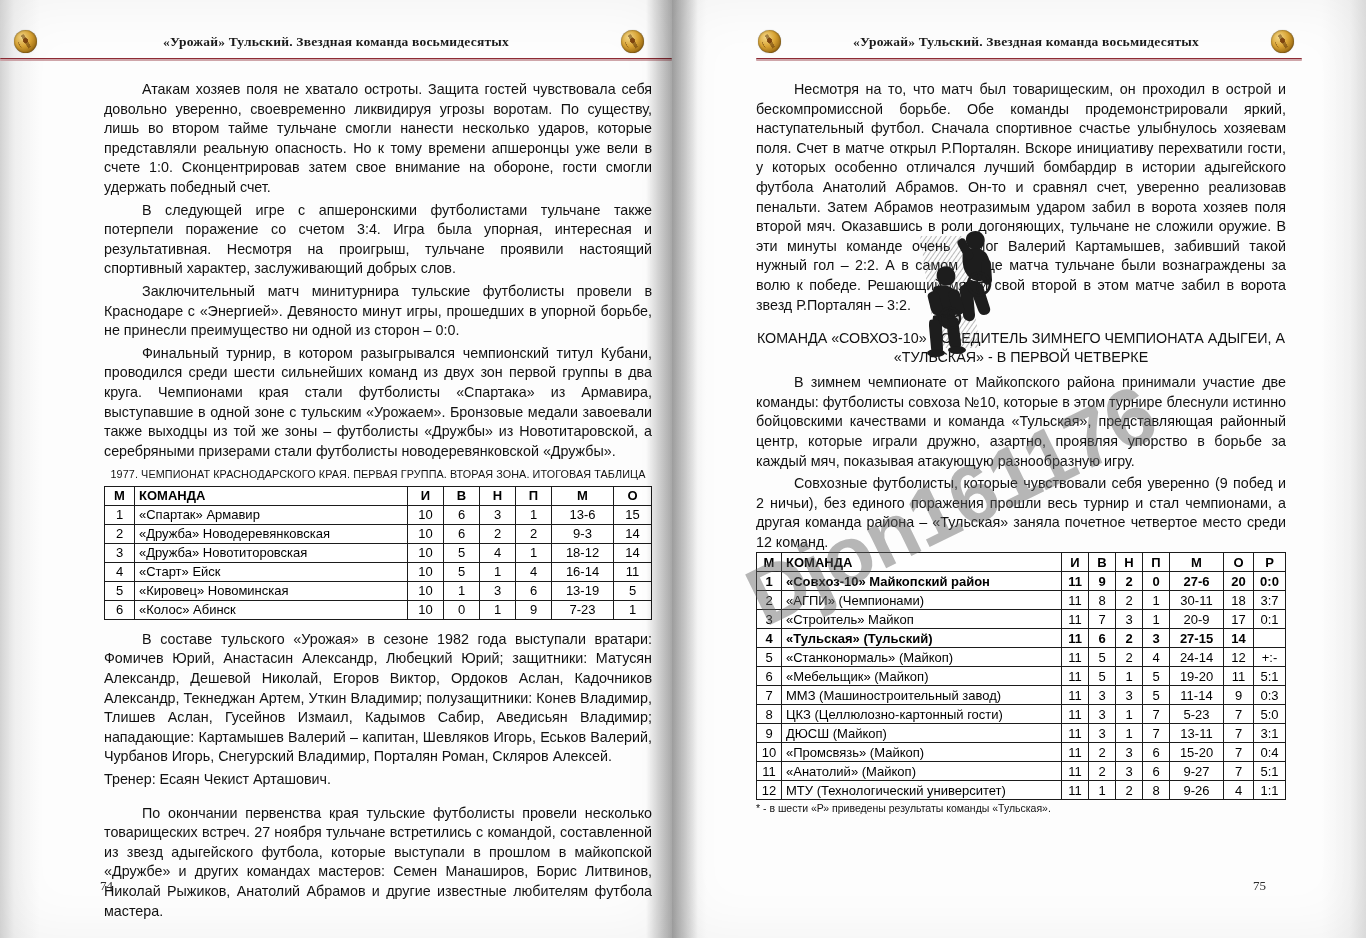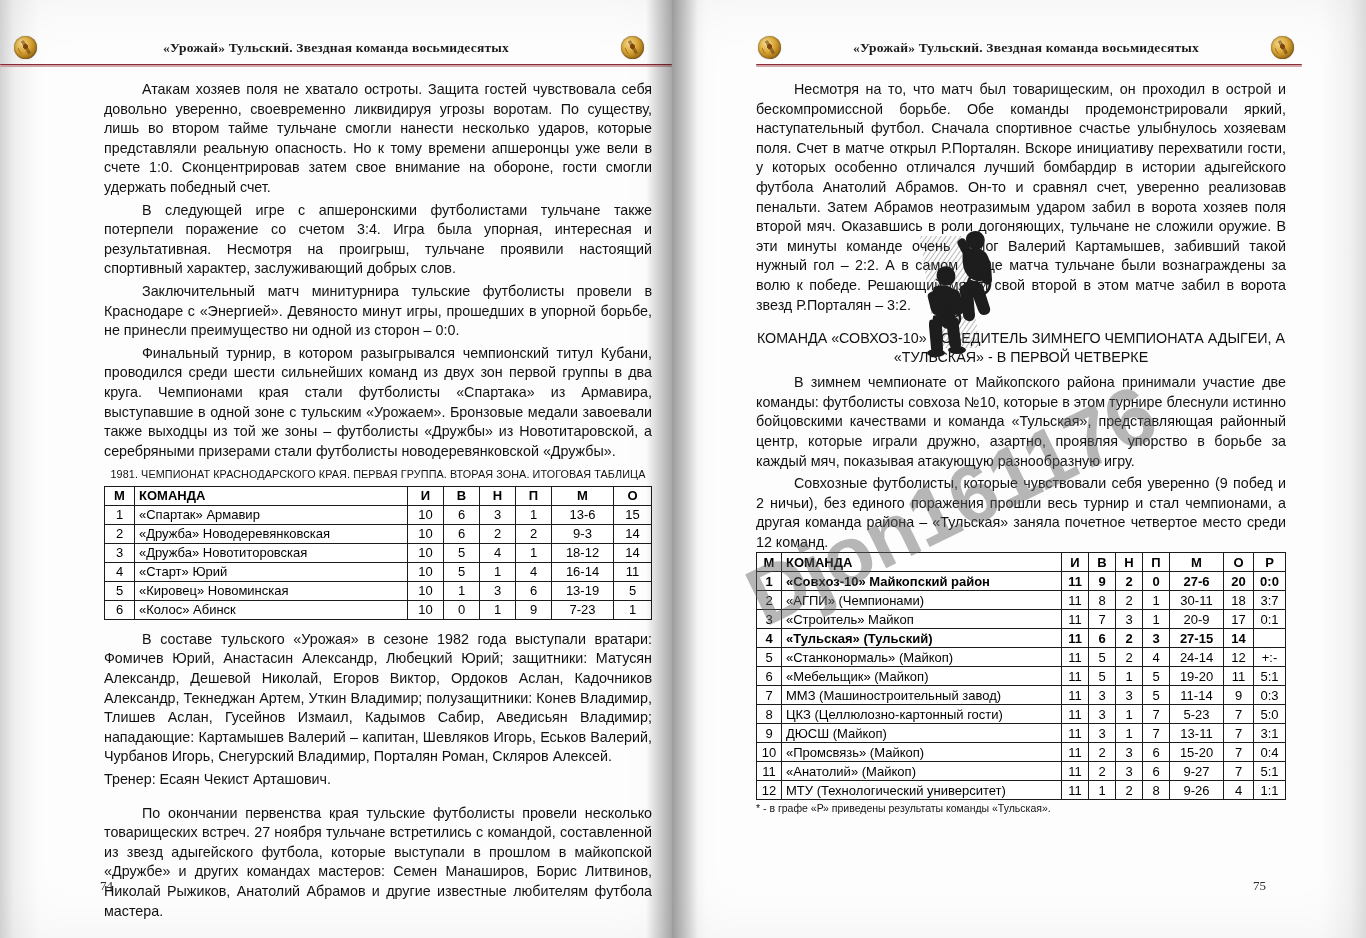--- a/index.html
+++ b/index.html
@@ -21,21 +21,21 @@
   .page-left  { width:672px; height:938px;
       background:linear-gradient(to right,#d8d8d8 0px,#f2f2f2 14px,#fdfdfd 40px,#fdfdfd 96%,#efefef 100%); }
   .page-right { width:694px; height:938px;
       background:linear-gradient(to left,#e2e2e2 0px,#f4f4f4 16px,#fdfdfd 44px,#fdfdfd 95%,#e6e6e6 100%); }
   .gutter-shadow-l { position:absolute; top:0; right:0; width:26px; height:100%;
       background:linear-gradient(to right, rgba(0,0,0,0) 0%, rgba(0,0,0,.28) 100%); pointer-events:none; }
   .gutter-shadow-r { position:absolute; top:0; left:0; width:26px; height:100%;
       background:linear-gradient(to left, rgba(0,0,0,0) 0%, rgba(0,0,0,.30) 100%); pointer-events:none; }
 
   
-  .runhead { position:absolute; left:0; right:0; top:40px; height:36px; }
+  .runhead { position:absolute; left:0; right:0; top:34px; height:36px; }
   .runhead .title {
     position:absolute; left:0; right:0; top:0; text-align:center;
     font-family:"Liberation Serif", serif; font-weight:bold;
     font-size:13.5px; color:#1a1a1a; letter-spacing:.2px;
   }
   .runhead .rule {
     position:absolute; left:0; right:0; top:24px; height:3px;
     background:linear-gradient(to bottom,#8d2b34 0 1px,#cfa6aa 1px 3px);
     border-radius:1px;
   }
@@ -129,21 +129,21 @@
       <div class="rule"></div>
     </div>
 
     <div class="col" style="left:104px; top:80px; width:548px;">
 
       <p class="body">Атакам хозяев поля не хватало остроты. Защита гостей чувствовала себя довольно уверенно, своевременно ликвидируя угрозы воротам. По существу, лишь во втором тайме тульчане смогли нанести несколько ударов, которые представляли реальную опасность. Но к тому времени апшеронцы уже вели в счете 1:0. Сконцентрировав затем свое внимание на обороне, гости смогли удержать победный счет.</p>
       <p class="body">В следующей игре с апшеронскими футболистами тульчане также потерпели поражение со счетом 3:4. Игра была упорная, интересная и результативная. Несмотря на проигрыш, тульчане проявили настоящий спортивный характер, заслуживающий добрых слов.</p>
       <p class="body">Заключительный матч минитурнира тульские футболисты провели в Краснодаре с «Энергией». Девяносто минут игры, прошедших в упорной борьбе, не принесли преимущество ни одной из сторон – 0:0.</p>
       <p class="body">Финальный турнир, в котором разыгрывался чемпионский титул Кубани, проводился среди шести сильнейших команд из двух зон первой группы в два круга. Чемпионами края стали футболисты «Спартака» из Армавира, выступавшие в одной зоне с тульским «Урожаем». Бронзовые медали завоевали также выходцы из той же зоны – футболисты «Дружбы» из Новотитаровской, а серебряными призерами стали футболисты новодеревянковской «Дружбы».</p>
 
-      <div class="tcaption">1981. ЧЕМПИОНАТ КРАСНОДАРСКОГО КРАЯ. ПЕРВАЯ ГРУППА. ВТОРАЯ ЗОНА. ИТОГОВАЯ ТАБЛИЦА</div>
+      <div class="tcaption">1977. ЧЕМПИОНАТ КРАСНОДАРСКОГО КРАЯ. ПЕРВАЯ ГРУППА. ВТОРАЯ ЗОНА. ИТОГОВАЯ ТАБЛИЦА</div>
 
       <table class="standings t1">
         <thead>
           <tr>
             <th class="num">М</th>
             <th class="team">КОМАНДА</th>
             <th class="c">И</th>
             <th class="c">В</th>
             <th class="c">Н</th>
             <th class="c">П</th>
@@ -177,21 +177,21 @@
               <td class="team">«Дружба» Новотиторовская</td>
               <td class="c">10</td>
               <td class="c">5</td>
               <td class="c">4</td>
               <td class="c">1</td>
               <td class="mv">18-12</td>
               <td class="pts">14</td>
             </tr>
             <tr>
               <td class="num">4</td>
-              <td class="team">«Старт» Юрий</td>
+              <td class="team">«Старт» Ейск</td>
               <td class="c">10</td>
               <td class="c">5</td>
               <td class="c">1</td>
               <td class="c">4</td>
               <td class="mv">16-14</td>
               <td class="pts">11</td>
             </tr>
             <tr>
               <td class="num">5</td>
               <td class="team">«Кировец» Новоминская</td>
@@ -387,21 +387,21 @@
               <td class="c">1</td>
               <td class="c">2</td>
               <td class="c">8</td>
               <td class="mv">9-26</td>
               <td class="pts">4</td>
               <td class="r">1:1</td>
             </tr>
           </tbody>
       </table>
 
-      <div class="footnote">* - в графе «Р» приведены результаты команды «Тульская».</div>
+      <div class="footnote">* - в шести «Р» приведены результаты команды «Тульская».</div>
 
       <div class="illus">
         <svg viewBox="0 0 118 130" width="118" height="130" aria-hidden="true">
           <defs>
             <pattern id="hatch" width="4" height="4" patternUnits="userSpaceOnUse" patternTransform="rotate(35)">
               <line x1="0" y1="0" x2="0" y2="4" stroke="#6f6f6f" stroke-width="1.3"></line>
             </pattern>
           </defs>
           <polygon points="14,6 58,6 74,118 30,118" fill="url(#hatch)" opacity="0.75"></polygon>
 

